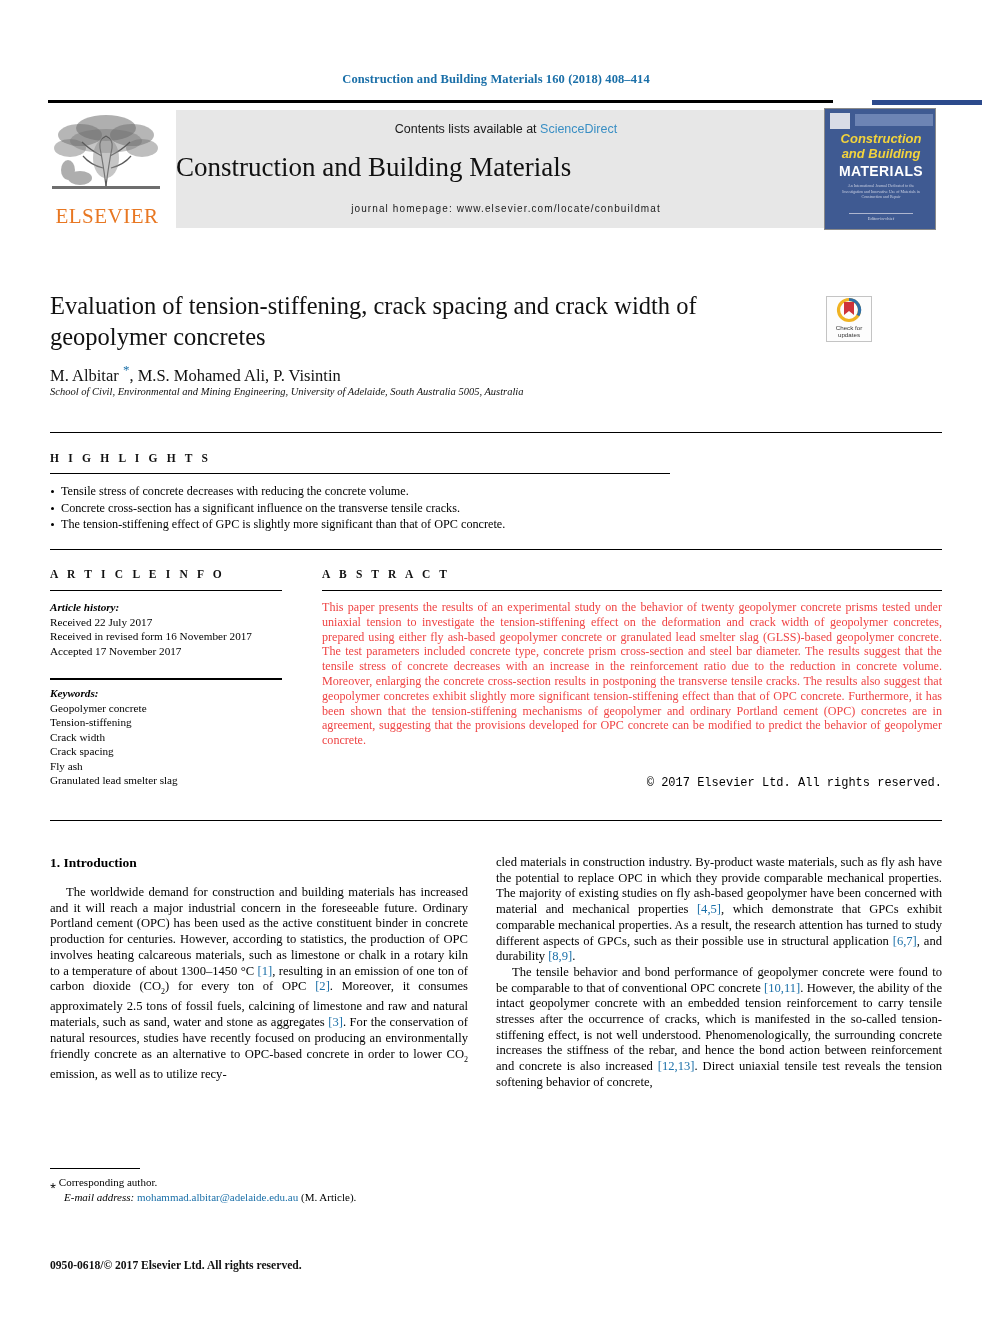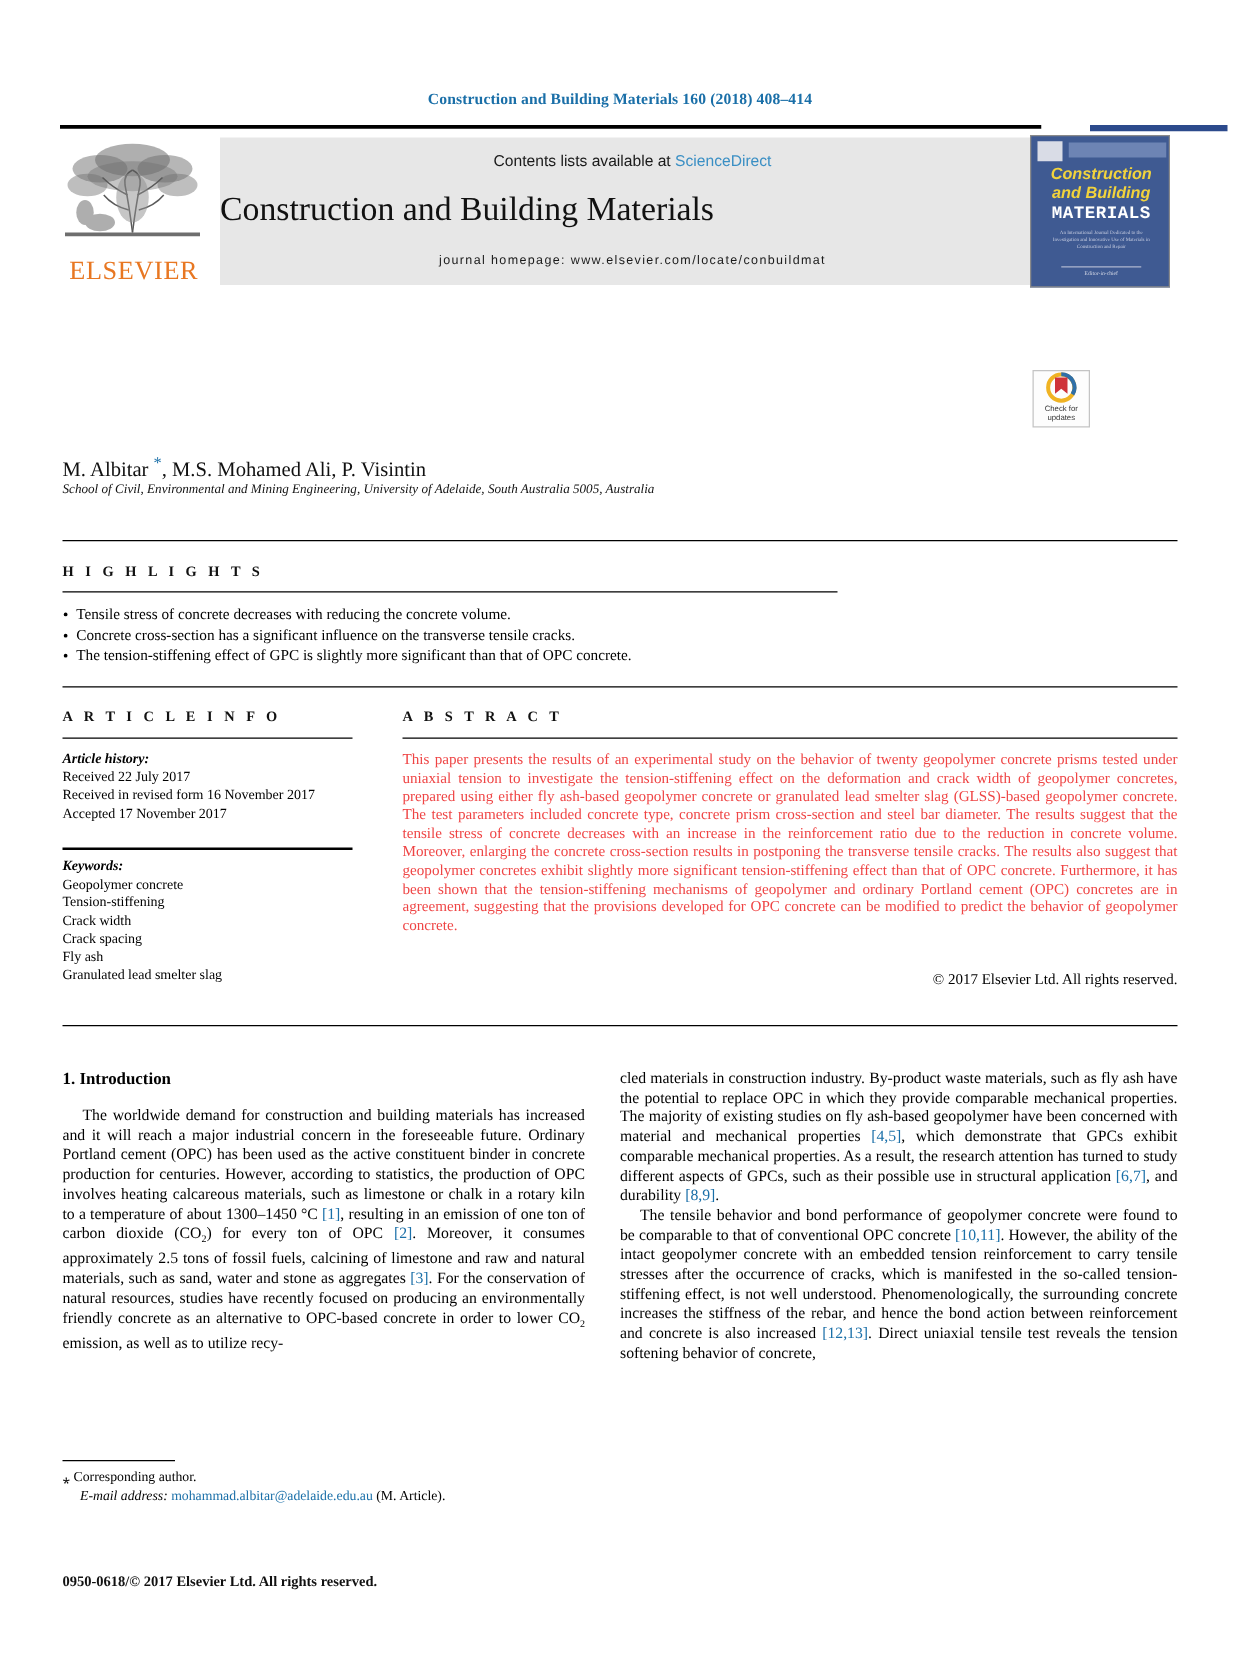--- a/index.html
+++ b/index.html
@@ -151,21 +151,21 @@
     font-weight: bold;
     font-size: 13px;
     color: #f2d33c;
     line-height: 15px;
   }
   .cover-t2 {
     position: absolute;
     left: 0; top: 54px;
     width: 112px;
     text-align: center;
-    font-family: Liberation Mono, monospace;
+    font-family: Liberation Sans, sans-serif;
     font-weight: bold;
     font-size: 14px;
     color: #ffffff;
     letter-spacing: .4px;
   }
   .cover-blurb {
     position: absolute;
     left: 16px; top: 74px;
     width: 80px;
     font-size: 4px;
@@ -291,21 +291,21 @@
     font-size: 12.1px;
     line-height: 14.8px;
     text-align: justify;
     color: #ef4444;
   }
   .copyright {
     position: absolute;
     left: 322px; top: 776px;
     width: 620px;
     text-align: right;
-    font-family: Liberation Serif, serif;
+    font-family: Liberation Mono, monospace;
     font-size: 12px;
   }
 
   
   .colL {
     position: absolute;
     left: 50px; top: 855px;
     width: 418px;
   }
   .colR {
@@ -423,20 +423,21 @@
         <span>Construction</span><br>
         <span>and Building</span>
       </div>
       <div class="cover-t2">MATERIALS</div>
       <div class="cover-blurb">An International Journal Dedicated to the Investigation and Innovative Use of Materials in Construction and Repair</div>
       <div class="cover-footline"></div>
       <div class="cover-foot">Editor-in-chief</div>
     </div>
   </div>
 
+  <div class="title">Evaluation of tension-stiffening, crack spacing and crack width of geopolymer concretes</div>
   <div class="authors">
     <span>M. Albitar </span><span class="star">*</span><span>, M.S. Mohamed Ali, P. Visintin</span>
   </div>
   <div class="affil">School of Civil, Environmental and Mining Engineering, University of Adelaide, South Australia 5005, Australia</div>
 
   <div class="crossmark">
     <svg width="44" height="28" viewBox="0 0 44 28">
       <circle cx="22" cy="13" r="10.5" fill="none" stroke="#f0b323" stroke-width="3.2"></circle>
       <path d="M22 2.5 A10.5 10.5 0 0 1 31 18.5" fill="none" stroke="#2f6fa8" stroke-width="3.2"></path>
       <path d="M17 5 h10 v13 l-5 -4 l-5 4 z" fill="#cf3339"></path>

